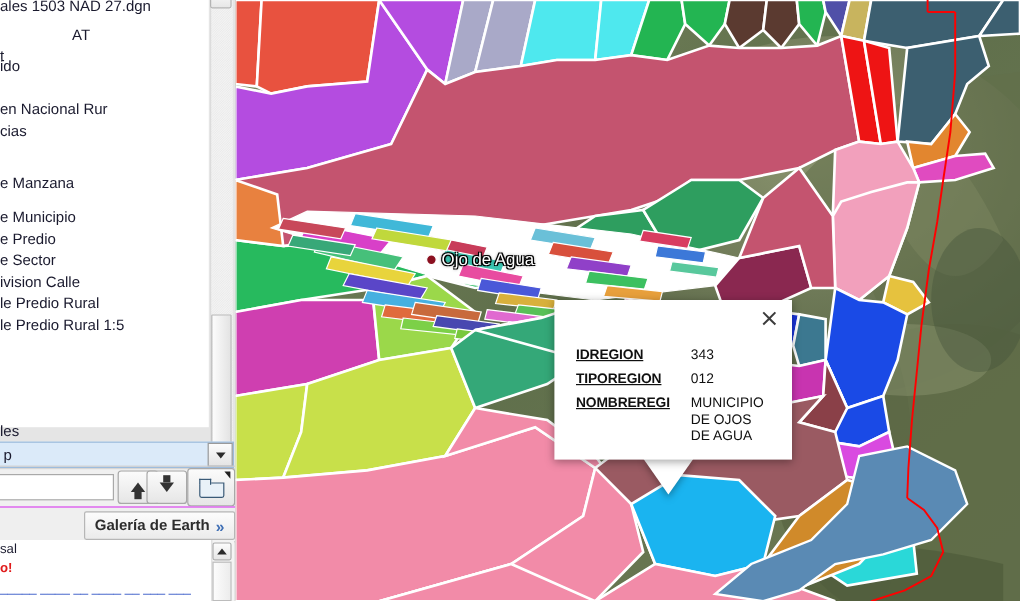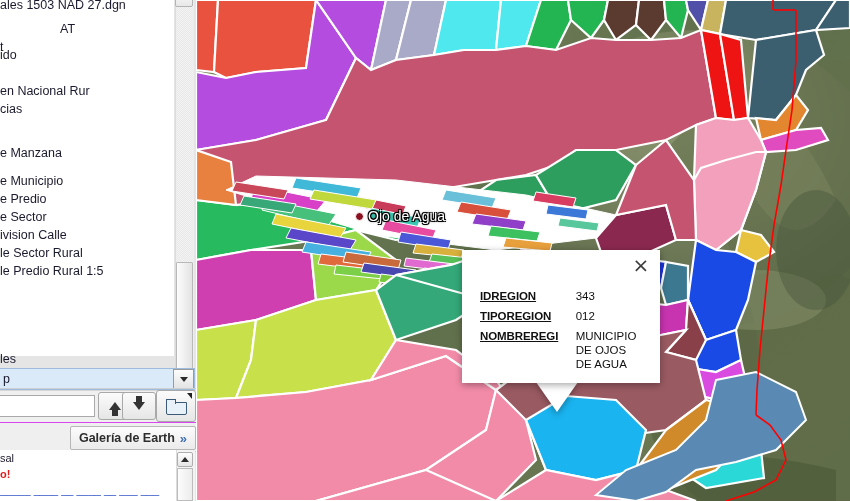--- a/index.html
+++ b/index.html
@@ -382,21 +382,21 @@
         <div class="tree-row" style="position: absolute; left: 12px; top: 20px; margin-left: 48px;">AT</div>
         <div class="tree-row" style="position: absolute; left: 0px; top: 38px;">t</div>
         <div class="tree-row" style="position: absolute; left: 0px; top: 46px;">ido</div>
         <div class="tree-row" style="position: absolute; left: 0px; top: 82px;">en Nacional Rur</div>
         <div class="tree-row" style="position: absolute; left: 0px; top: 100px;">cias</div>
         <div class="tree-row" style="position: absolute; left: 0px; top: 144px;">e Manzana</div>
         <div class="tree-row" style="position: absolute; left: 0px; top: 172px;">e Municipio</div>
         <div class="tree-row" style="position: absolute; left: 0px; top: 190px;">e Predio</div>
         <div class="tree-row" style="position: absolute; left: 0px; top: 208px;">e Sector</div>
         <div class="tree-row" style="position: absolute; left: 0px; top: 226px;">ivision Calle</div>
-        <div class="tree-row" style="position: absolute; left: 0px; top: 244px;">le Sector Rural</div>
+        <div class="tree-row" style="position: absolute; left: 0px; top: 244px;">le Predio Rural</div>
         <div class="tree-row" style="position: absolute; left: 0px; top: 262px;">le Predio Rural 1:5</div>
       </div>
 
     <div class="vscroll"></div>
     <div class="vscroll-up"></div>
     <div class="vscroll-thumb"></div>
     <div class="vscroll-down">
       <div class="arrow-dn"></div>
     </div>
 

